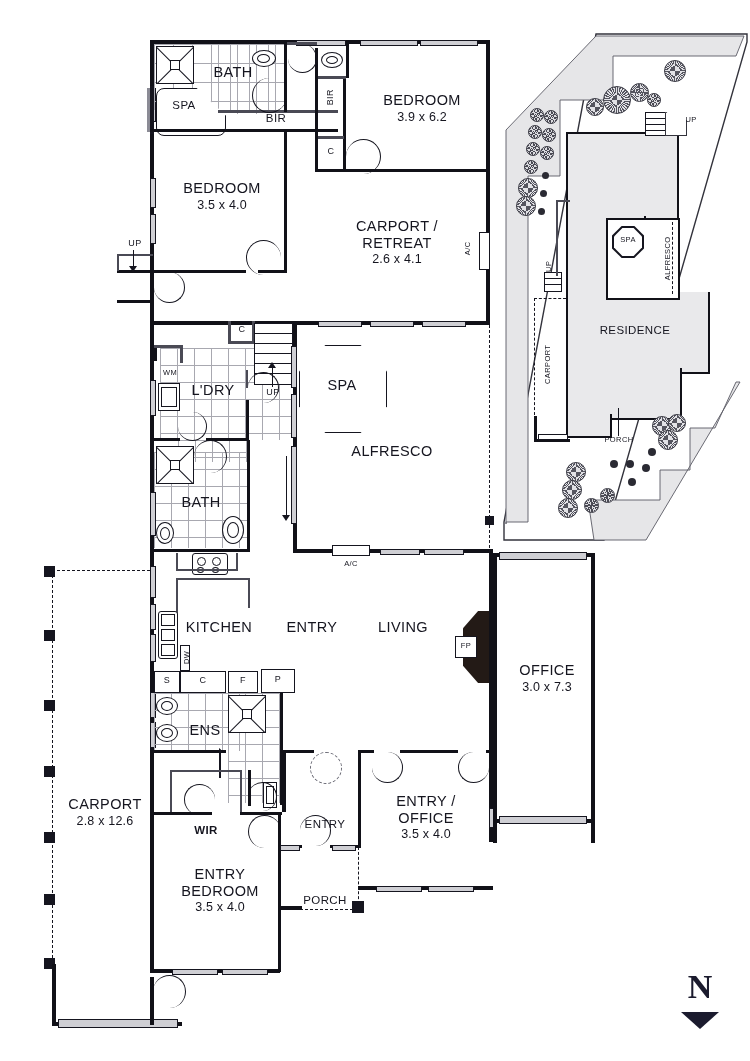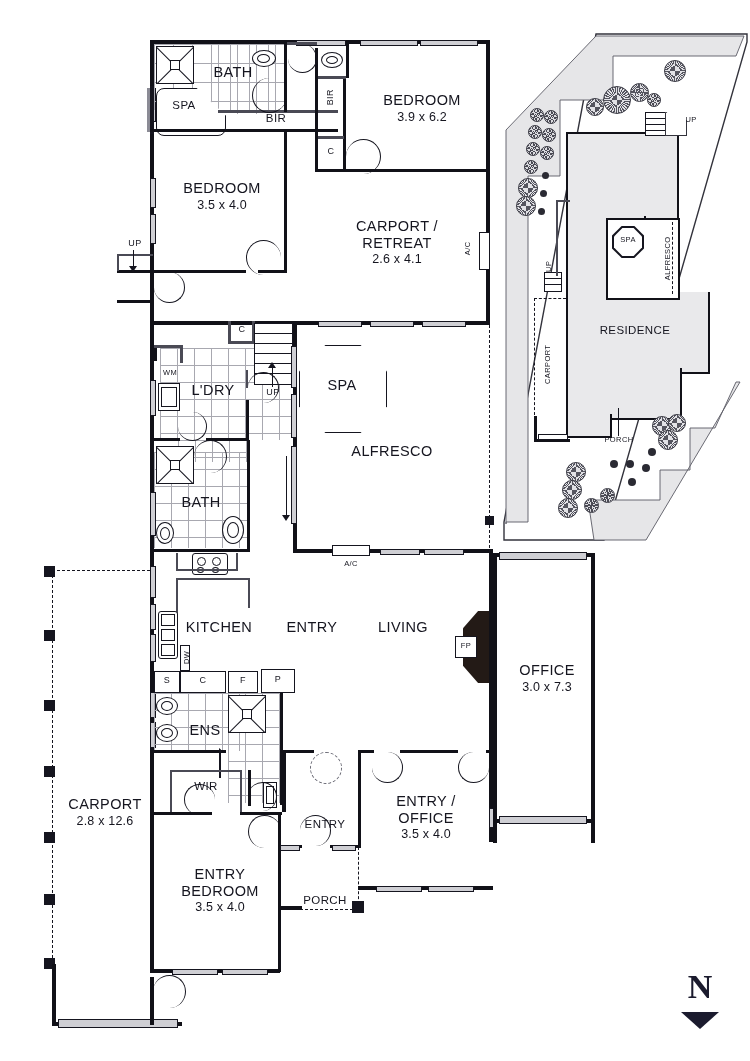--- a/index.html
+++ b/index.html
@@ -365,21 +365,21 @@
          clip-path:polygon(0 0,100% 100%,0 100%);"></div>
     <div class="wall" style="left:248px;top:770px;width:3px;height:36px;"></div>
     <div class="wall" style="left:280px;top:693px;width:3px;height:112px;"></div>
 
     <div class="wall-thin" style="left:170px;top:770px;width:2px;height:44px;"></div>
     <div class="wall-thin" style="left:170px;top:770px;width:72px;height:2px;"></div>
     <div class="wall-thin" style="left:240px;top:770px;width:2px;height:44px;"></div>
     <div class="wall" style="left:150px;top:812px;width:62px;height:3px;"></div>
     <div class="wall" style="left:240px;top:812px;width:20px;height:3px;"></div>
     <div class="door d-tl" style="left:184px;top:784px;width:30px;height:30px;"></div>
-    <div class="lbl small" style="left:174px;top:780px;width:64px;">
+    <div class="lbl small" style="left:174px;top:824px;width:64px;font-weight:bold;">
       <span class="nm">WIR</span>
     </div>
 
     <div class="fix" style="left:263px;top:782px;width:14px;height:26px;"></div>
     <div class="fix" style="left:266px;top:786px;width:8px;height:18px;"></div>
     <div class="door d-tr" style="left:248px;top:782px;width:28px;height:28px;"></div>
     <div class="wall" style="left:260px;top:812px;width:22px;height:3px;"></div>
 
     <div class="wall" style="left:278px;top:812px;width:3px;height:160px;"></div>
     <div class="door d-tl" style="left:248px;top:815px;width:32px;height:32px;"></div>

